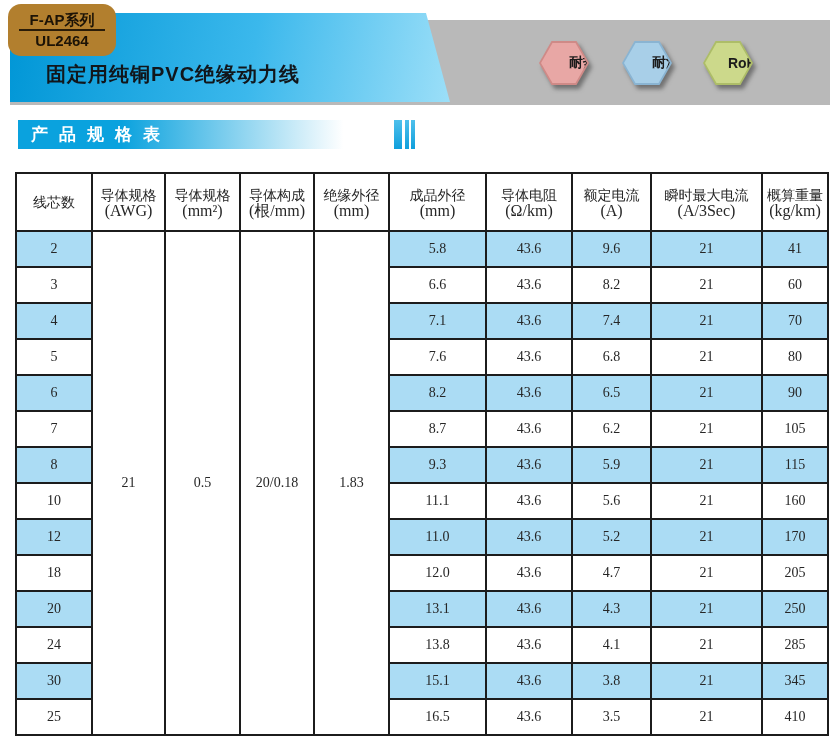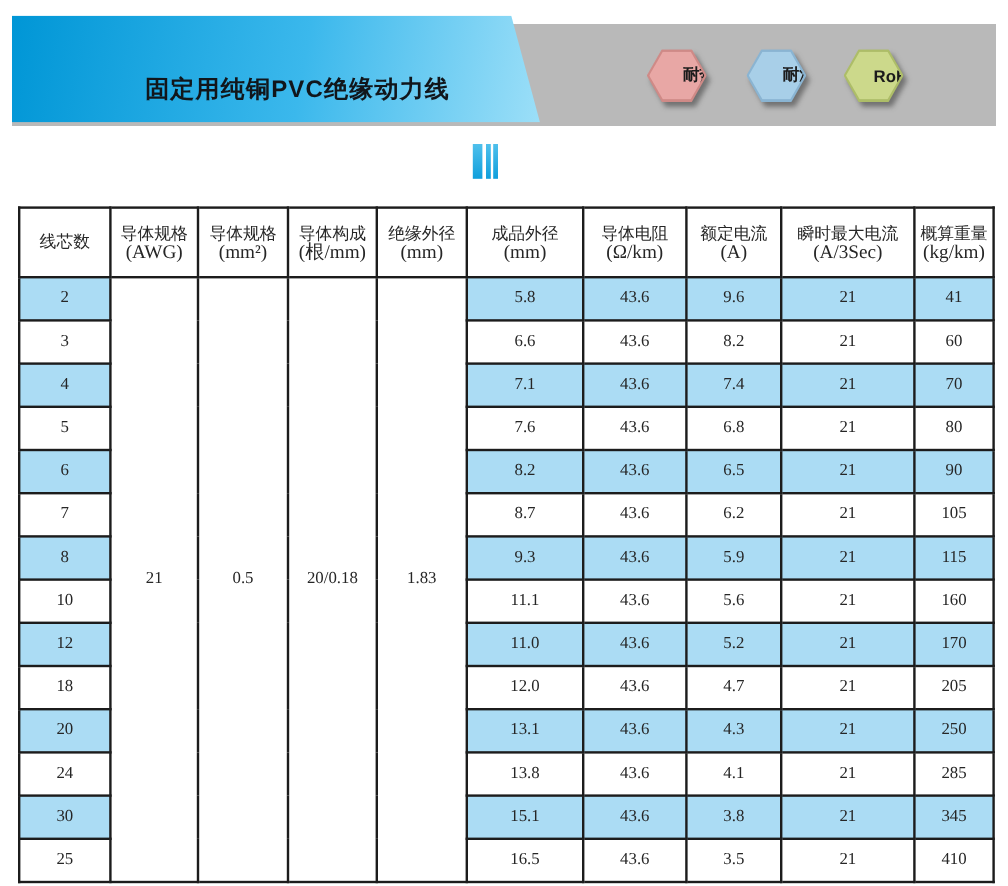--- a/index.html
+++ b/index.html
@@ -9,21 +9,21 @@
   }
   
   #gray-band{
     position:absolute; left:10px; right:10px; top:20px; height:85px;
     background:var(--gray-band,#b9b9b9);
   }
   #banner{
     position:absolute; left:10px; top:13px; width:440px; height:89px;
     background:linear-gradient(100deg, var(--banner-start,#0096d6) 0%, var(--banner-mid,#3bb8ec) 55%, var(--banner-end,#9cdff8) 100%);
     clip-path:polygon(0 0, calc(100% - 24px) 0, 100% 100%, 0 100%);
-    display:flex; align-items:flex-end;justify-content:center;
+    display:flex; align-items:flex-end;
   }
   #banner-title{
     margin:0 0 14px 36px; font-size:20px; font-weight:600; color:#11161b;
     letter-spacing:1px;
   }
   #series-badge{
     position:absolute; left:8px; top:4px; width:108px; height:52px;
     background:var(--gold,#b27f2e); border-radius:13px;
     display:flex; flex-direction:column; align-items:center; justify-content:center;
     color:#1c1306; font-weight:600;
@@ -86,20 +86,25 @@
 <body>
 
 <div id="page">
 
   <div id="gray-band"></div>
 
   <div id="banner">
     <div id="banner-title">固定用纯铜PVC绝缘动力线</div>
   </div>
 
+  <div id="series-badge">
+    <div class="badge-line">F-AP系列</div>
+    <div id="badge-divider"></div>
+    <div class="badge-line">UL2464</div>
+  </div>
 
   <div class="hex-wrap" id="hex-heat">
     <div class="hex-outer">
       <div class="hex-inner">
         <span class="hex-label">耐热</span>
       </div>
     </div>
   </div>
   <div class="hex-wrap" id="hex-oil">
     <div class="hex-outer">
@@ -109,20 +114,23 @@
     </div>
   </div>
   <div class="hex-wrap" id="hex-rohs">
     <div class="hex-outer">
       <div class="hex-inner">
         <span class="hex-label">RoHS</span>
       </div>
     </div>
   </div>
 
+  <div id="section-bar">
+    <span id="section-title">产品规格表</span>
+  </div>
   <div id="section-bars">
     <div class="deco-bar b1"></div>
     <div class="deco-bar b2"></div>
     <div class="deco-bar b3"></div>
   </div>
 
   <div id="table-wrap">
     <table>
       <colgroup>
         <col style="width:76px">

